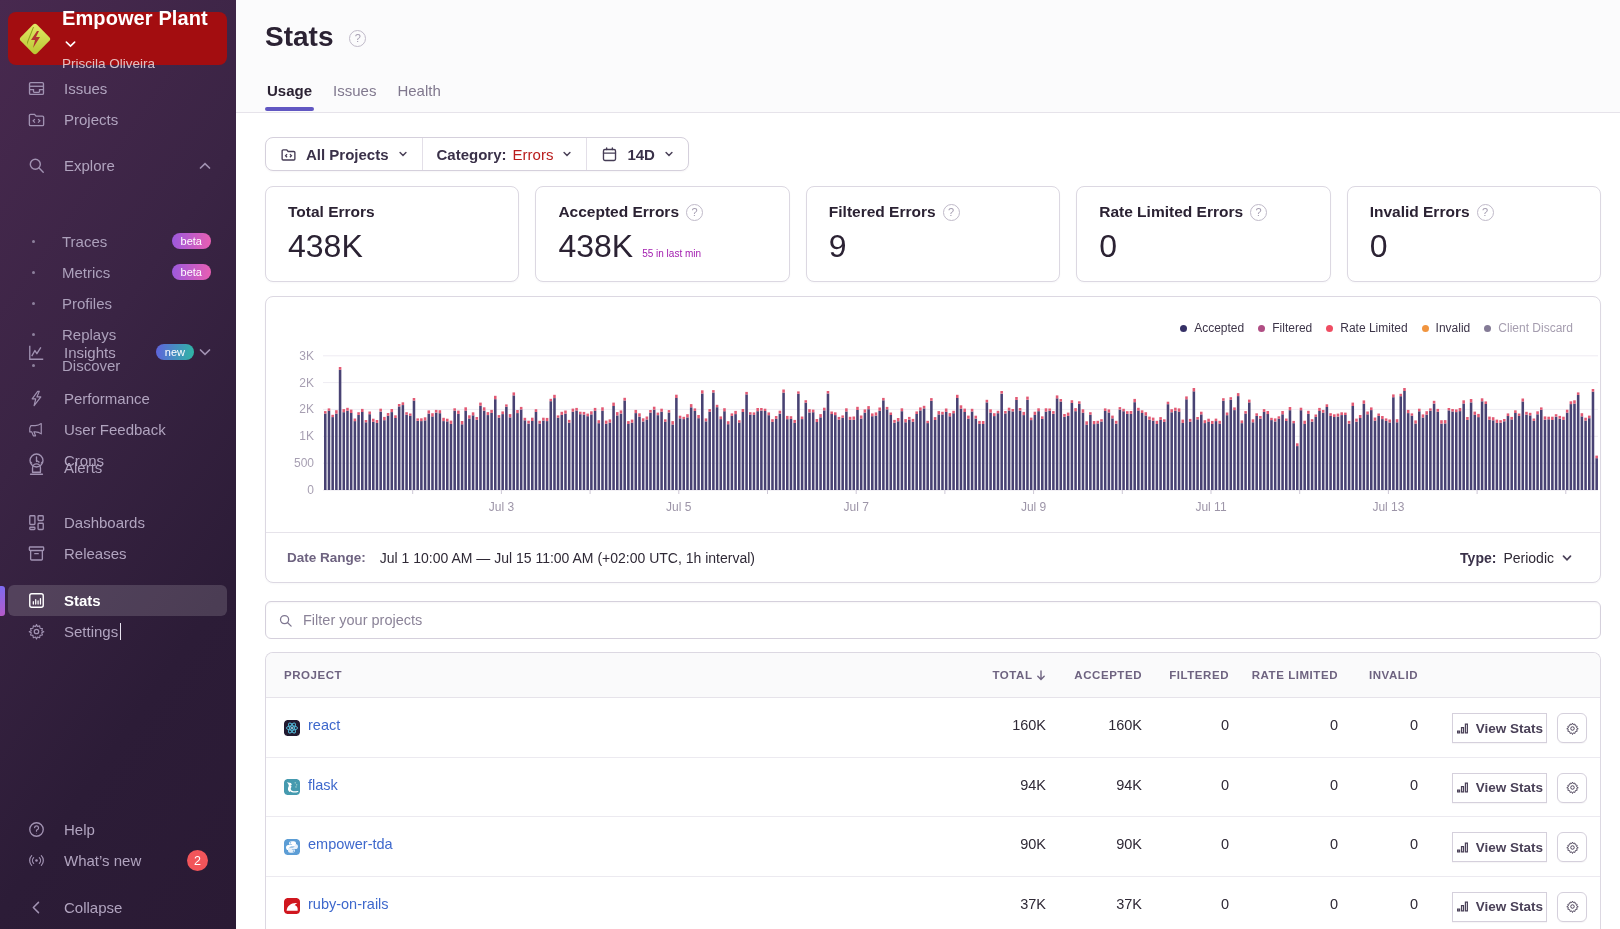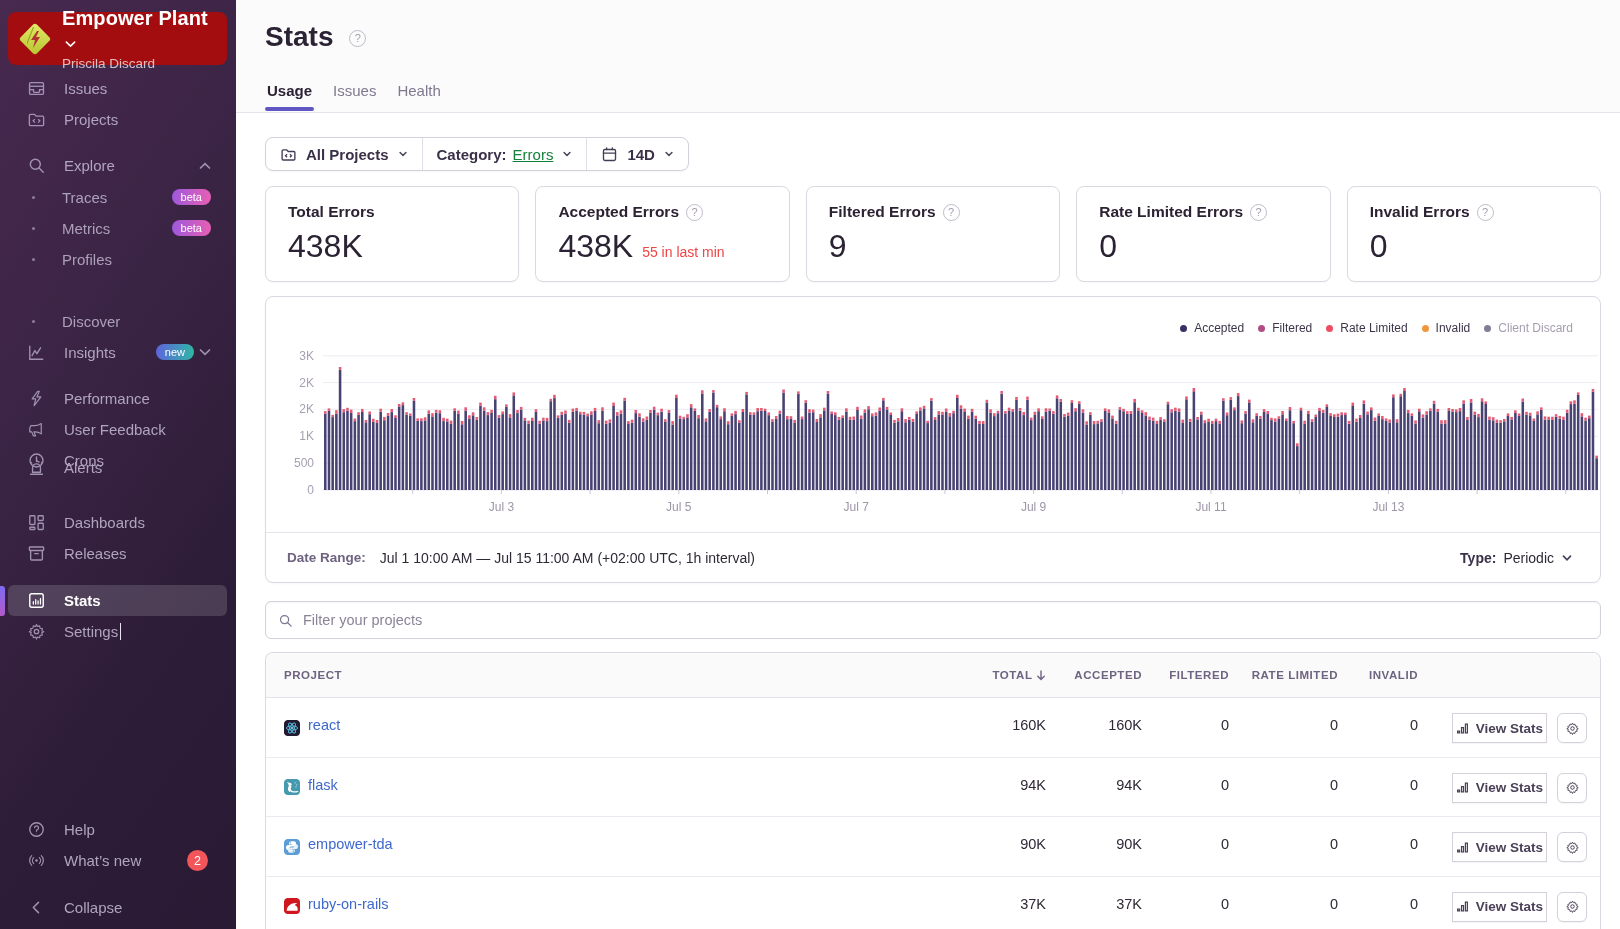--- a/index.html
+++ b/index.html
@@ -4,21 +4,21 @@
 * { margin:0; padding:0; box-sizing:border-box; }
 html,body { width:1620px; height:929px; overflow:hidden; font-family:"Liberation Sans",sans-serif; background:#fff; }
 .sidebar { position:fixed; left:0; top:0; width:236px; height:929px;
   background:linear-gradient(125deg,#48294f 0%,#3a2444 38%,#2c1c37 72%,#2a1a34 100%); z-index:5; }
 .orgbox { position:absolute; left:8px; top:12px; width:219px; height:53px; background:#a30d10; border-radius:8px; display:flex; align-items:center; padding-left:10px; }
 .orgbox .logo { width:34px; height:38px; margin-right:10px; flex:none; }
 .orgname { color:#fff; font-weight:700; font-size:20px; letter-spacing:.1px; }
 .orgsub { color:rgba(255,255,255,.72); font-size:13.5px; margin-top:3px; }
 .nitem { position:absolute; left:8px; width:219px; height:31px; display:flex; align-items:center; color:#b1a4bf; font-size:15px; }
 .nitem .ic { width:19px; height:19px; margin-left:19px; margin-right:18px; flex:none; }
-.nitem.sub { color:#aca0bb; }
+.nitem.sub { color:#aca0bb;margin-top:44px; }
 .nitem.sub .dot { width:3px; height:3px; border-radius:50%; background:#8d809d; margin-left:24px; margin-right:27px; flex:none; }
 .badge { margin-left:auto; margin-right:16px; font-size:11px; color:#fff; padding:1.5px 9px 2.5px; border-radius:9px; }
 .badge.beta { background:linear-gradient(95deg,#9b59dd 0%,#e95fb2 100%); }
 .badge.new { background:linear-gradient(95deg,#5f63dd 0%,#2eb7a4 100%); margin-right:5px; }
 .sel { position:absolute; left:8px; width:219px; height:31px; top:585px; background:rgba(255,255,255,.15); border-radius:6px; }
 .accent { position:absolute; left:0; top:586px; width:5px; height:30px; border-radius:0 3px 3px 0; background:linear-gradient(180deg,#7d6bf2,#b45ac8); }
 .nitem.on { color:#fff; font-weight:700; }
 .redbadge { position:absolute; right:19px; width:21px; height:21px; border-radius:50%; background:#f2555a; color:#fff; font-size:12.5px; display:flex; align-items:center; justify-content:center; }
 .caret { display:inline-block; width:1px; height:17px; background:#e8e3ef; margin-left:2px; vertical-align:-3px; }
 
@@ -28,28 +28,28 @@
 .qm { display:inline-flex; width:17px; height:17px; border:1px solid #c0bac9; border-radius:50%; color:#a49db0; font-size:11px; font-weight:400; align-items:center; justify-content:center; vertical-align:4px; margin-left:8px; }
 .tabs { position:absolute; left:31px; bottom:0; display:flex; gap:21px; }
 .tab { font-size:15px; color:#80788e; padding-bottom:13px; position:relative; }
 .tab.on { color:#2b2233; font-weight:700; }
 .tab.on:after { content:""; position:absolute; left:-2px; right:-2px; bottom:1px; height:4px; border-radius:2px; background:#6157c2; }
 .content { position:relative; padding:0 19px 0 29px; }
 
 .filterbar { position:absolute; left:29px; top:24px; height:34px; display:inline-flex; align-items:center; background:#fff; border:1px solid #d5d0dc; border-radius:8px; box-shadow:0 1px 2px rgba(43,34,51,.04); }
 .fseg { display:flex; align-items:center; padding:0 14px; height:100%; font-size:15px; color:#3a3149; font-weight:700; }
 .fseg + .fseg { border-left:1px solid #e3dfe8; }
-.fseg .lbl { font-weight:400; color:#15803d; margin-left:6px;text-decoration:underline; }
+.fseg .lbl { font-weight:400; color:#b91c1c; margin-left:6px; }
 .chev { width:10px; height:10px; margin-left:9px; flex:none; }
 .cards { position:absolute; left:29px; top:73px; width:1336px; display:flex; gap:16px; }
 .card { flex:1; height:96px; background:#fff; border:1px solid #dcd8e2; border-radius:8px; padding:16px 20px 0 22px; box-shadow:0 1px 2px rgba(43,34,51,.03); }
 .card h3 { font-size:15.5px; font-weight:700; color:#2b2233; display:flex; align-items:center; gap:7px; }
 .card h3 .qm { margin-left:0; vertical-align:0; }
 .bignum { margin-top:7px; font-size:32px; font-weight:400; color:#2b2233; display:flex; align-items:baseline; gap:9px; }
-.bignum small { font-size:14px; color:#ef4444; font-weight:400; }
+.bignum small { font-size:10px; color:#a21caf; font-weight:400; }
 </style></head><body>
 <style>
 .chartpanel { position:absolute; left:29px; top:183px; width:1336px; height:287px; background:#fff; border:1px solid #dcd8e2; border-radius:8px; box-shadow:0 1px 2px rgba(43,34,51,.03); }
 .legend { position:absolute; top:24px; right:27px; display:flex; align-items:center; gap:14px; font-size:12px; color:#3d3549; }
 .litem { display:flex; align-items:center; gap:7px; }
 .ldot { width:7px; height:7px; border-radius:50%; }
 .chartsvg { position:absolute; left:0; top:0; }
 .panelfoot { position:absolute; left:0; right:0; bottom:0; height:50px; border-top:1px solid #e6e3ea; display:flex; align-items:center; padding:0 27px 0 21px; font-size:14px; }
 .panelfoot .dr { color:#6e6380; font-weight:700; font-size:13.5px; }
 .panelfoot .drv { color:#2f2936; margin-left:14px; }
@@ -81,21 +81,21 @@
         <g transform="translate(17,19)">
           <rect x="-11.5" y="-11.5" width="23" height="23" rx="3" transform="rotate(45)" fill="url(#lg)"></rect>
           <path d="M-8 3 L-2 -12 L-1 -12 L-8 6 Z" fill="#8fa01f"></path>
           <path d="M2 -8 L-4 1 L0 1 L-2 9 L5 -2 L1 -2 L4 -8 Z" fill="#b03530"></path>
         </g>
       </svg>
     <div>
         <div class="orgname">Empower Plant <svg width="11" height="8" viewBox="0 0 12 8" style="margin-left:3px">
             <path d="M1.5 2 L6 6.2 L10.5 2" fill="none" stroke="#fff" stroke-width="1.8" stroke-linecap="round"></path>
           </svg></div>
-    <div class="orgsub">Priscila Discard</div>
+    <div class="orgsub">Priscila Oliveira</div>
       </div>
   </div>
   <div class="nitem" style="top:72.5px"><svg class="ic" viewBox="0 0 24 24" fill="none" stroke="#a192b2" stroke-width="1.7">
         <rect x="3.2" y="4.5" width="17.6" height="15" rx="1.5"></rect>
         <path d="M3.2 9.2 H21"></path>
         <path d="M3.2 13.5 h5 v2.4 a1 1 0 0 0 1 1 h5.6 a1 1 0 0 0 1-1 v-2.4 h4.4"></path>
       </svg>Issues</div>
   <div class="nitem" style="top:103.5px"><svg class="ic" viewBox="0 0 24 24" fill="none" stroke="#a192b2" stroke-width="1.7">
         <path d="M3 7 a1.5 1.5 0 0 1 1.5-1.5 h5 l2 2.3 h8 a1.5 1.5 0 0 1 1.5 1.5 v9 a1.5 1.5 0 0 1-1.5 1.5 h-15 A1.5 1.5 0 0 1 3 18.3 Z"></path>
         <path d="M10 11.5 l-2.2 2.2 2.2 2.2 M14 11.5 l2.2 2.2 -2.2 2.2" stroke-width="1.6"></path>
@@ -103,20 +103,21 @@
   <div class="nitem" style="top:150px"><svg class="ic" viewBox="0 0 24 24" fill="none" stroke="#a192b2" stroke-width="1.8">
         <circle cx="10.5" cy="10.5" r="6.3"></circle>
         <path d="M15.3 15.3 L20.5 20.5" stroke-linecap="round"></path>
       </svg>Explore
     <svg width="12" height="8" viewBox="0 0 12 8" style="margin-left:auto;margin-right:16px">
         <path d="M1.5 6 L6 1.6 L10.5 6" fill="none" stroke="#a192b2" stroke-width="1.7" stroke-linecap="round"></path>
       </svg></div>
   <div class="nitem sub" style="top:181.5px"><span class="dot"></span>Traces<span class="badge beta">beta</span></div>
   <div class="nitem sub" style="top:212.5px"><span class="dot"></span>Metrics<span class="badge beta">beta</span></div>
   <div class="nitem sub" style="top:243.5px"><span class="dot"></span>Profiles</div>
+  <div class="nitem sub" style="top:274.5px"><span class="dot"></span>Replays</div>
   <div class="nitem sub" style="top:305.5px"><span class="dot"></span>Discover</div>
   <div class="nitem" style="top:336.5px"><svg class="ic" viewBox="0 0 24 24" fill="none" stroke="#a192b2" stroke-width="1.7">
         <path d="M3.5 3.5 V20.5 H20.5"></path>
         <path d="M6 16.5 L10 9.5 L12.5 13.5 L17.5 5.5" stroke-linejoin="round"></path>
       </svg>Insights
     <span class="badge new">new</span><svg width="12" height="8" viewBox="0 0 12 8" style="margin-right:16px">
         <path d="M1.5 2 L6 6.4 L10.5 2" fill="none" stroke="#a192b2" stroke-width="1.7" stroke-linecap="round"></path>
       </svg></div>
   <div class="nitem" style="top:383px"><svg class="ic" viewBox="0 0 24 24" fill="none" stroke="#a192b2" stroke-width="1.7" stroke-linejoin="round">
         <path d="M13.5 3 L6.5 12.5 H11 L9 21 L17.5 10 H12.5 L15.5 3 Z" stroke-width="1.5"></path>

